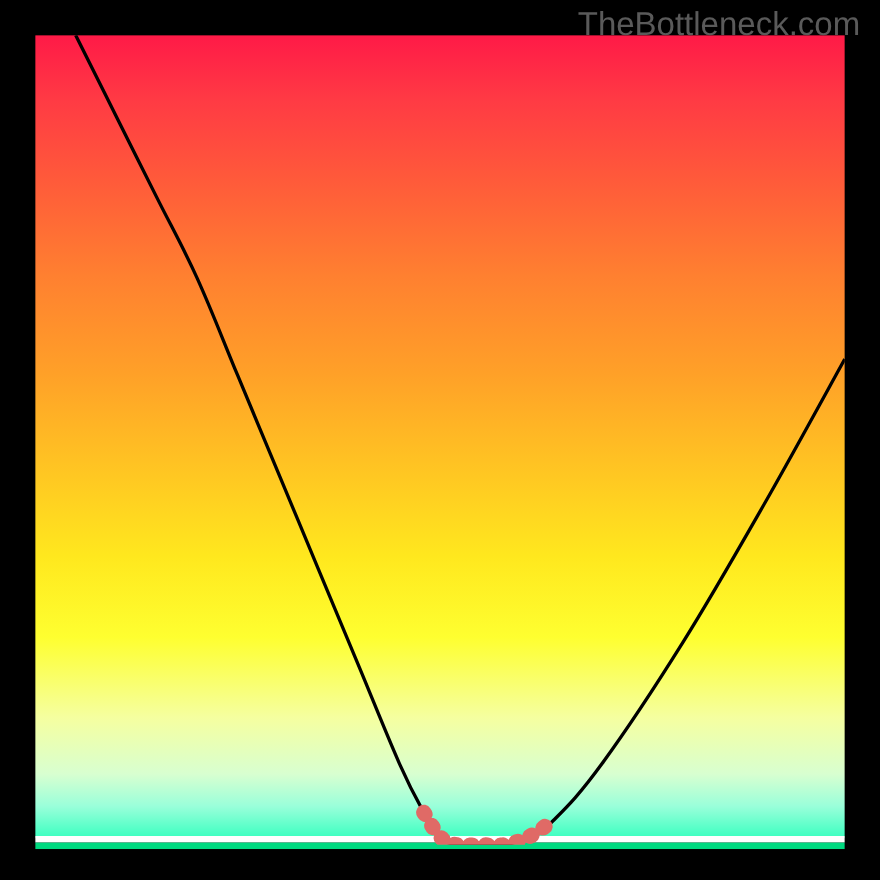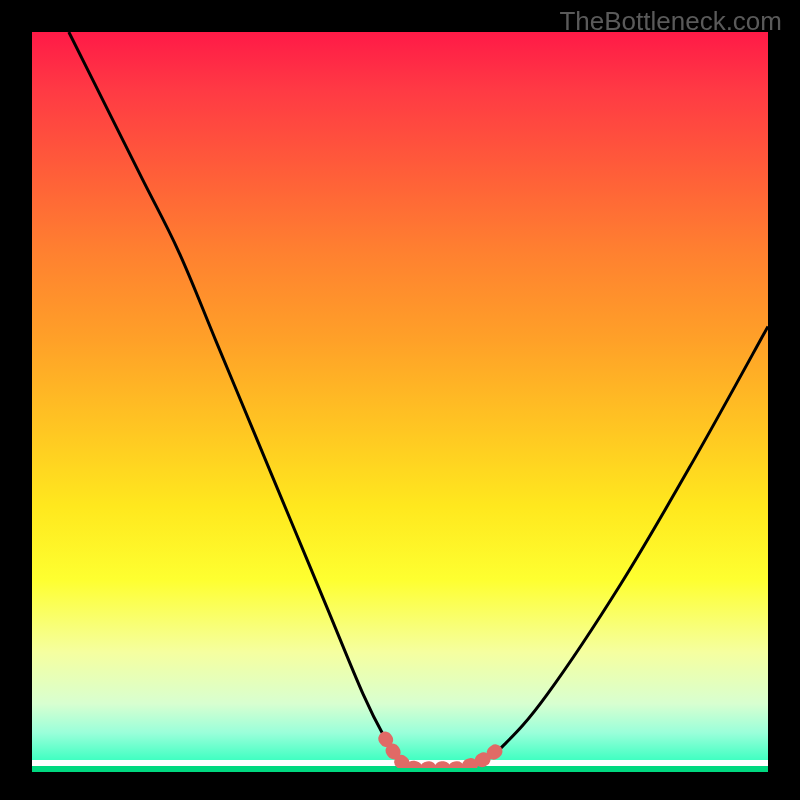--- a/index.html
+++ b/index.html
@@ -9,21 +9,21 @@
     background: #000;
     position: relative;
     font-family: Arial, sans-serif;
     overflow: hidden;
   }
   .watermark {
     position: absolute;
     top: 6px;
     right: 18px;
     color: #5a5a5a;
-    font-size: 26px;
+    font-size: 30px;
     font-weight: 500;
     z-index: 10;
   }
   .gradient-area {
     position: absolute;
     left: 32px;
     top: 32px;
     width: 736px;
     height: 730px;
     background: linear-gradient(to bottom,

